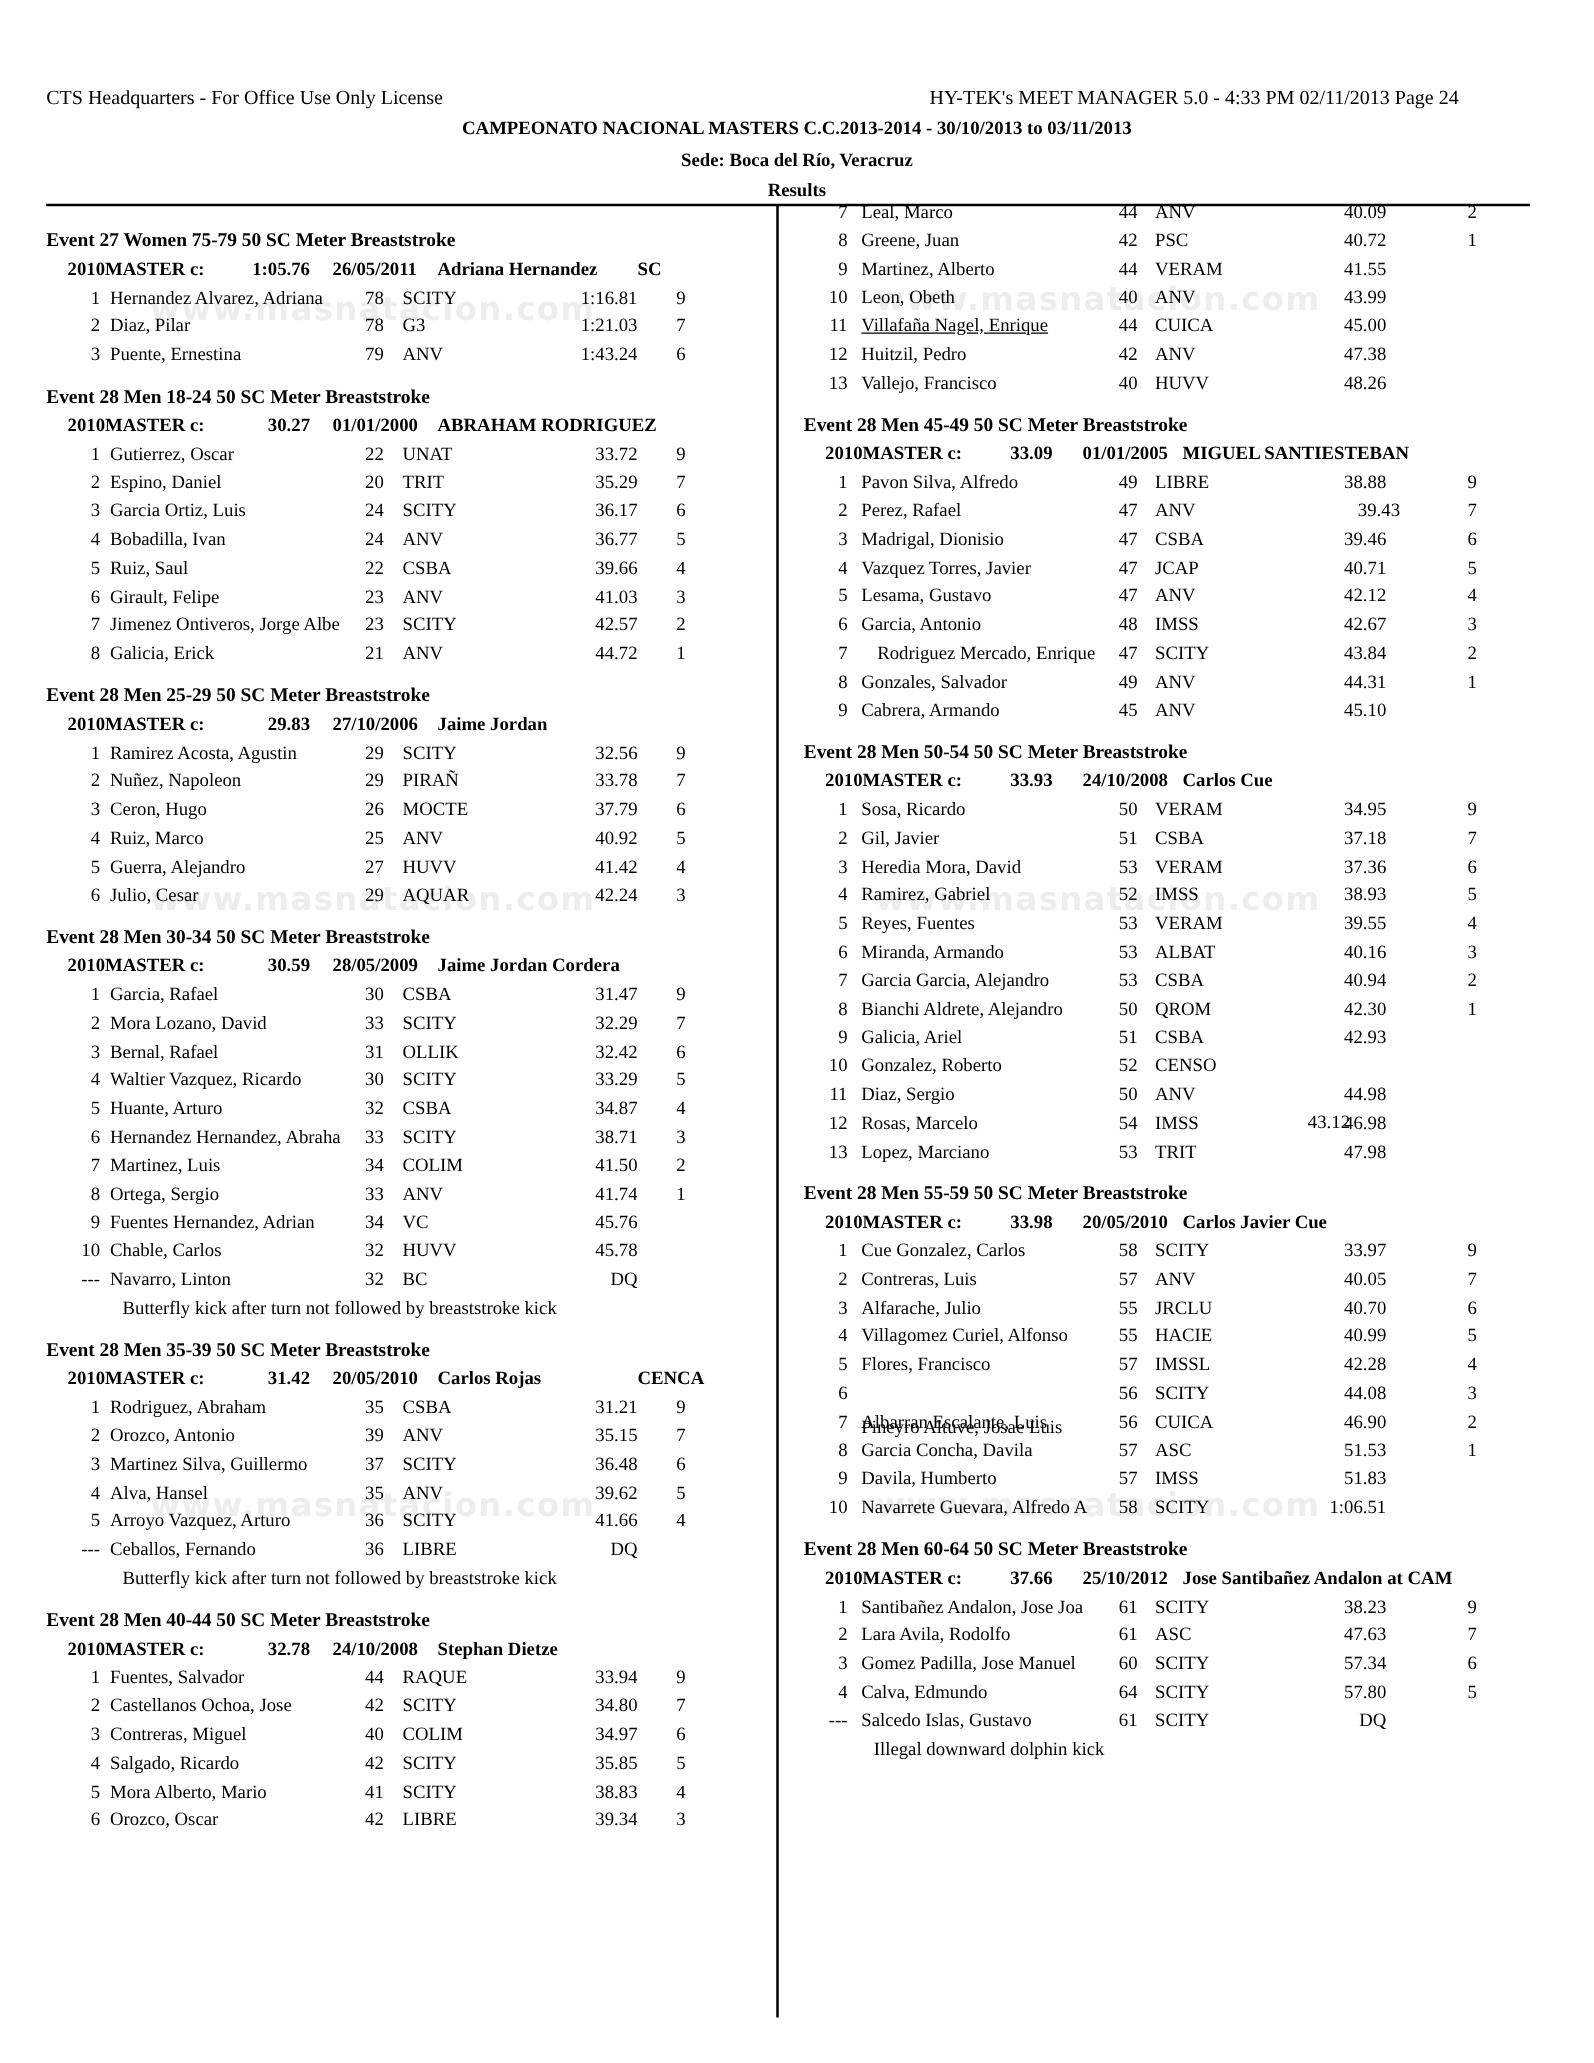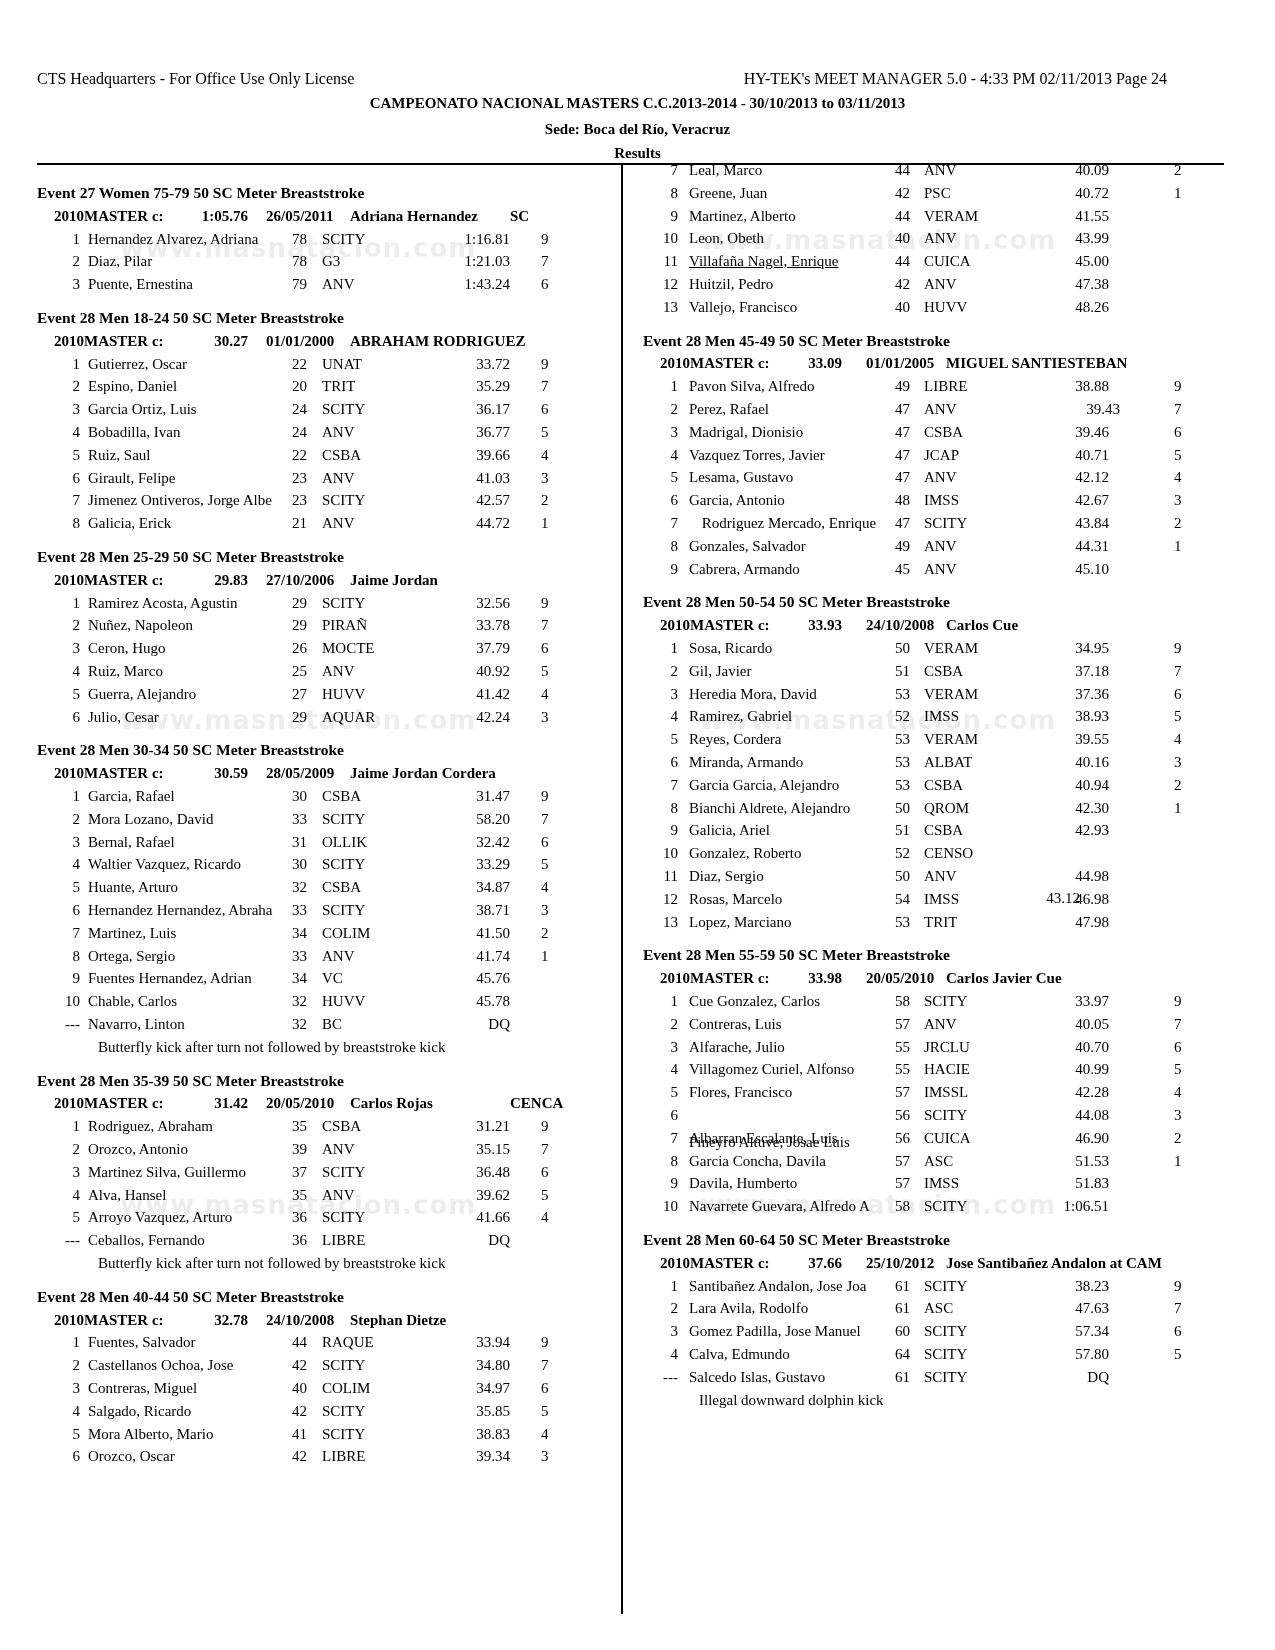--- a/index.html
+++ b/index.html
@@ -218,21 +218,21 @@
         <span class="age" style="left: 292px;">30</span>
         <span class="team" style="left: 322px;">CSBA</span>
         <span class="time" style="left: 420px;">31.47</span>
         <span class="pts" style="left: 541px;">9</span>
       </div>
       <div class="line row" style="top: 806.8px; left: 0px; width: 1275px;">
         <span class="place" style="left: 40px;">2</span>
         <span class="name" style="left: 88px; width: 200px;">Mora  Lozano, David</span>
         <span class="age" style="left: 292px;">33</span>
         <span class="team" style="left: 322px;">SCITY</span>
-        <span class="time" style="left: 420px;">58.20</span>
+        <span class="time" style="left: 420px;">32.29</span>
         <span class="pts" style="left: 541px;">7</span>
       </div>
       <div class="line row" style="top: 829.6px; left: 0px; width: 1275px;">
         <span class="place" style="left: 40px;">3</span>
         <span class="name" style="left: 88px; width: 200px;">Bernal, Rafael</span>
         <span class="age" style="left: 292px;">31</span>
         <span class="team" style="left: 322px;">OLLIK</span>
         <span class="time" style="left: 420px;">32.42</span>
         <span class="pts" style="left: 541px;">6</span>
       </div>
@@ -582,21 +582,21 @@
       <div class="line row" style="top: 704.4px; left: 0px; width: 1275px;">
         <span class="place" style="left: 638px;">4</span>
         <span class="name" style="left: 689px; width: 200px;">Ramirez, Gabriel</span>
         <span class="age" style="left: 895px;">52</span>
         <span class="team" style="left: 924px;">IMSS</span>
         <span class="time" style="left: 1019px;">38.93</span>
         <span class="pts" style="left: 1174px;">5</span>
       </div>
       <div class="line row" style="top: 727.2px; left: 0px; width: 1275px;">
         <span class="place" style="left: 638px;">5</span>
-        <span class="name" style="left: 689px; width: 200px;">Reyes, Cordera</span>
+        <span class="name" style="left: 689px; width: 200px;">Reyes, Fuentes</span>
         <span class="age" style="left: 895px;">53</span>
         <span class="team" style="left: 924px;">VERAM</span>
         <span class="time" style="left: 1019px;">39.55</span>
         <span class="pts" style="left: 1174px;">4</span>
       </div>
       <div class="line row" style="top: 750px; left: 0px; width: 1275px;">
         <span class="place" style="left: 638px;">6</span>
         <span class="name" style="left: 689px; width: 200px;">Miranda, Armando</span>
         <span class="age" style="left: 895px;">53</span>
         <span class="team" style="left: 924px;">ALBAT</span>

